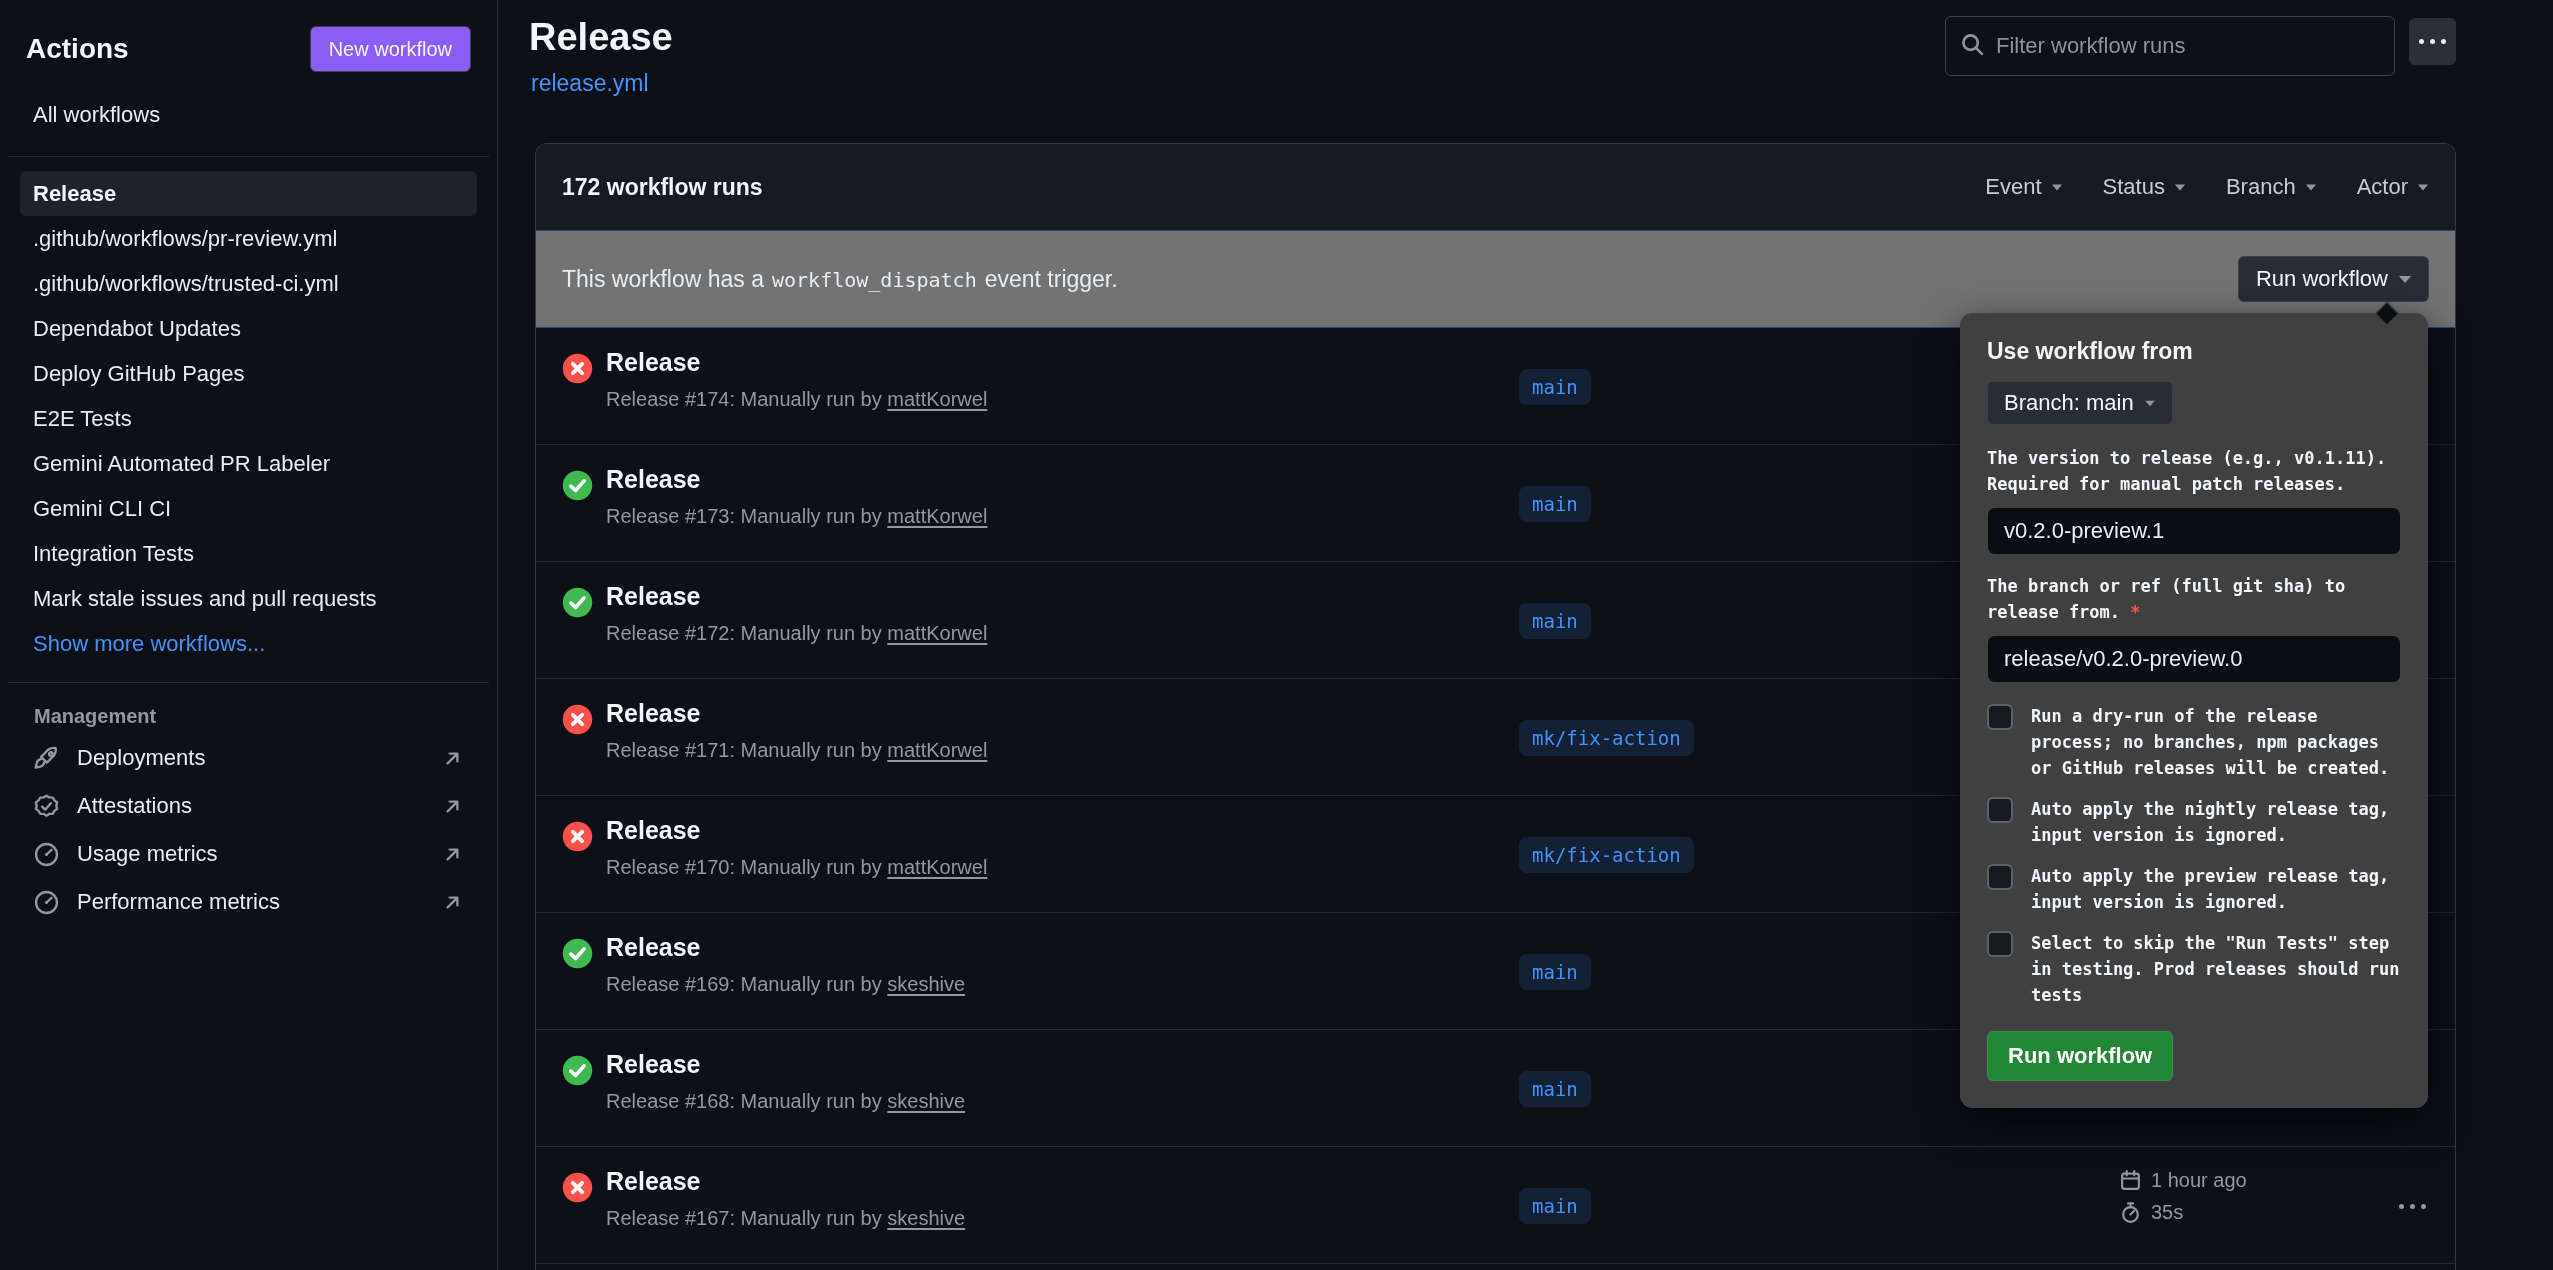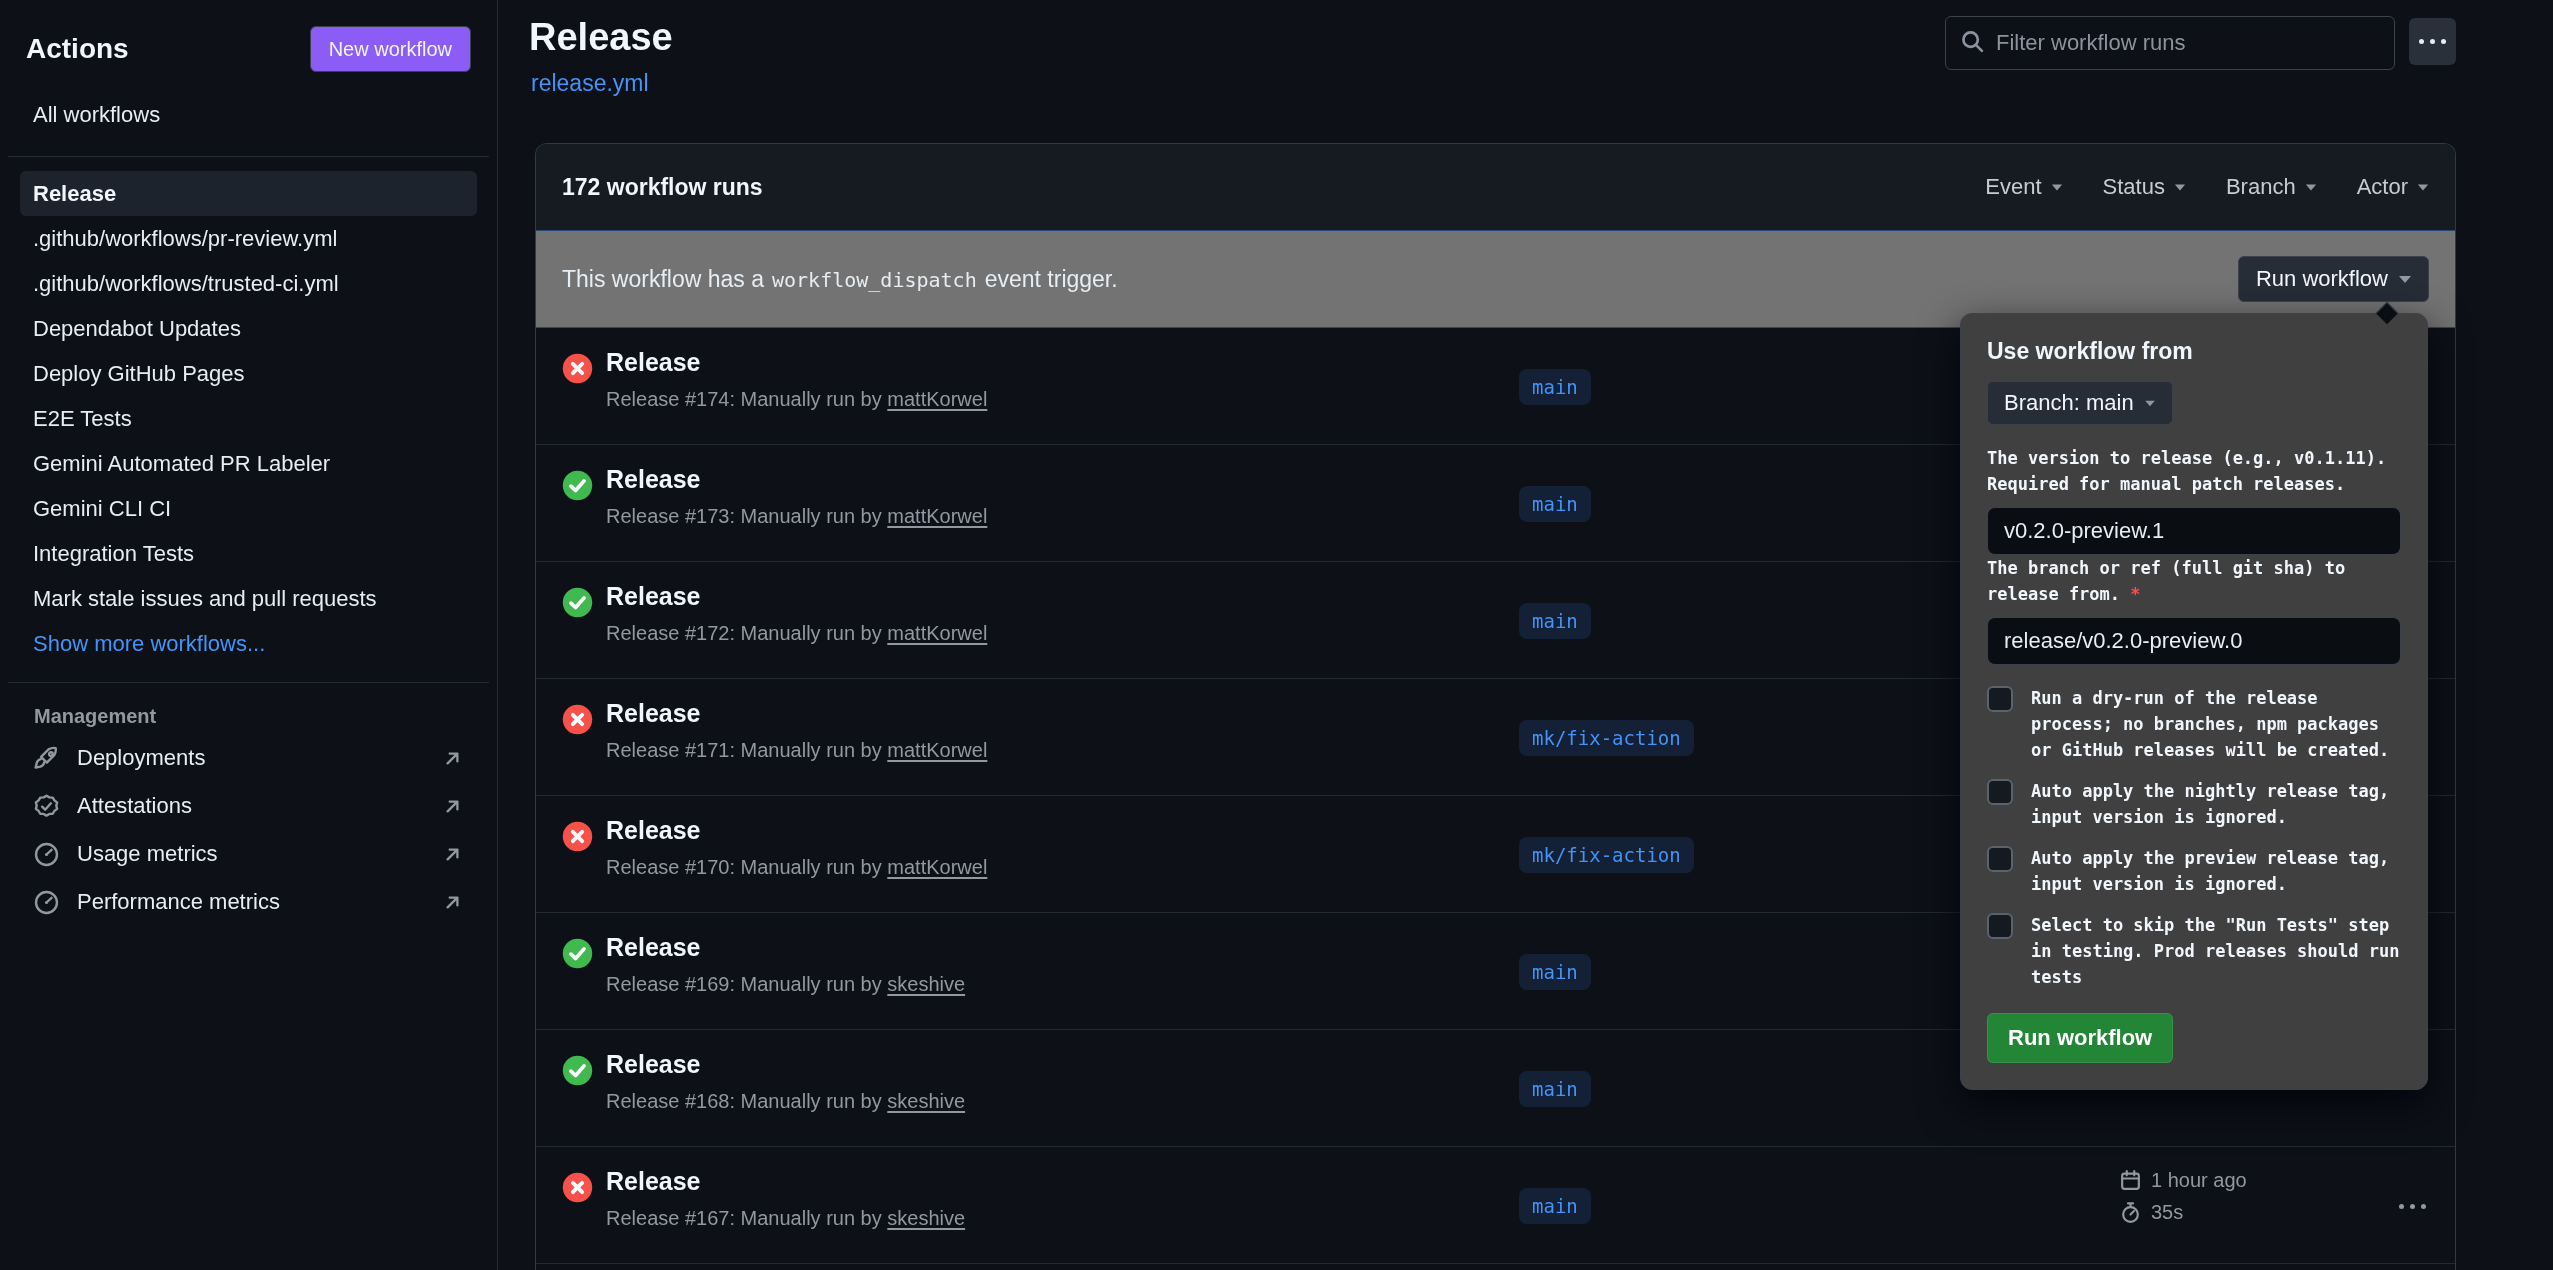--- a/index.html
+++ b/index.html
@@ -38,21 +38,21 @@
   .sb-mgmt { list-style:none; margin:4px 20px 0 20px; }
   .sb-mgmt li { display:flex; align-items:center; height:48px; padding:0 13px; gap:17px;
                 font-size:22px; color:#e6edf3; border-radius:6px; }
   .sb-mgmt svg { width:27px; height:27px; flex:none; }
   .ext { margin-left:auto; }
   .ext svg { width:23px; height:23px; }
 
   
   .page-title { position:absolute; left:529px; top:16px; font-size:38px; font-weight:600; color:#f0f6fc; }
   .file-link  { position:absolute; left:531px; top:70px; font-size:23px; color:#4493f8; cursor:pointer; }
-  .search { position:absolute; left:1945px; top:16px; width:450px; height:54px; border:1px solid #3b424c;
+  .search { position:absolute; left:1945px; top:16px; width:450px; height:60px; border:1px solid #3b424c;
             border-radius:6px; background:#0d1117; display:flex; align-items:center; padding:0 14px; gap:11px; }
   .search svg { width:25px; height:25px; flex:none; }
   .search input { flex:1; background:transparent; border:none; outline:none; color:#e6edf3; font-size:22px;
                   font-family:"Liberation Sans",sans-serif; }
   .search input::placeholder { color:#8b939e; }
   .top-kebab { position:absolute; left:2409px; top:18px; width:47px; height:47px; background:#2a303a;
                border-radius:6px; cursor:pointer; display:flex; align-items:center; justify-content:center; }
 
   
   .card { position:absolute; left:535px; top:143px; width:1921px; height:1127px;
@@ -100,21 +100,21 @@
   .pop-title { font-size:23px; font-weight:600; color:#f0f6fc; margin-bottom:16px; }
   .branch-btn { background:#262d37; border:1px solid #3b424c; border-radius:6px; height:44px;
                 display:inline-flex; align-items:center; gap:10px; padding:0 16px; font-size:22px;
                 color:#f0f6fc; cursor:pointer; margin-bottom:20px; }
   .branch-btn .caret { transform:scale(.8); }
   .pop-label { font-family:"DejaVu Sans Mono",monospace; font-size:17px; font-weight:700; color:#f0f6fc;
                line-height:26px; white-space:pre-line; margin-bottom:10px; }
   .req { color:#f85149; }
   .pop-input { width:100%; height:48px; border:1px solid #3b424c; border-radius:8px; background:#0a0d12;
                color:#e6edf3; font-size:22px; padding:0 16px; outline:none;
-               font-family:"Liberation Sans",sans-serif; }
+               font-family:"Liberation Sans",sans-serif; margin-bottom:18px; }
   .cb-row { display:flex; align-items:flex-start; margin-bottom:15px; }
   .checkbox { width:26px; height:26px; border:2px solid #5a626c; border-radius:6px; background:#151a21;
               flex:none; margin-right:18px; margin-top:1px; cursor:pointer; }
   .cb-label { font-family:"DejaVu Sans Mono",monospace; font-size:17px; font-weight:700; color:#f0f6fc;
               line-height:26px; white-space:pre-line; }
   .btn-green { margin-top:8px; background:#238636; border:1px solid rgba(240,246,252,0.1); border-radius:6px;
                height:50px; padding:0 20px; font-size:22px; font-weight:600; color:#ffffff;
                display:inline-flex; align-items:center; cursor:pointer; }
 </style>
 </head>

